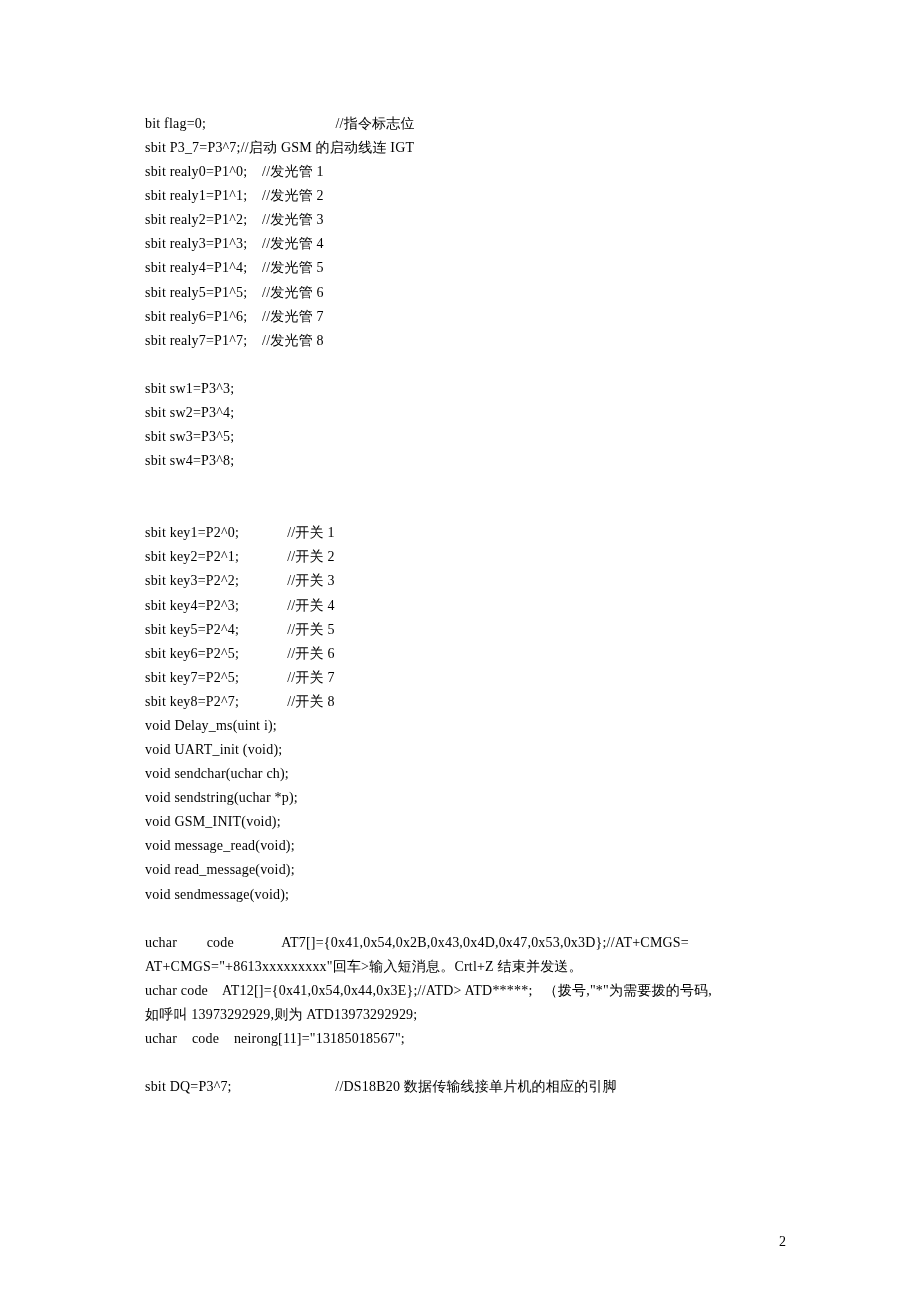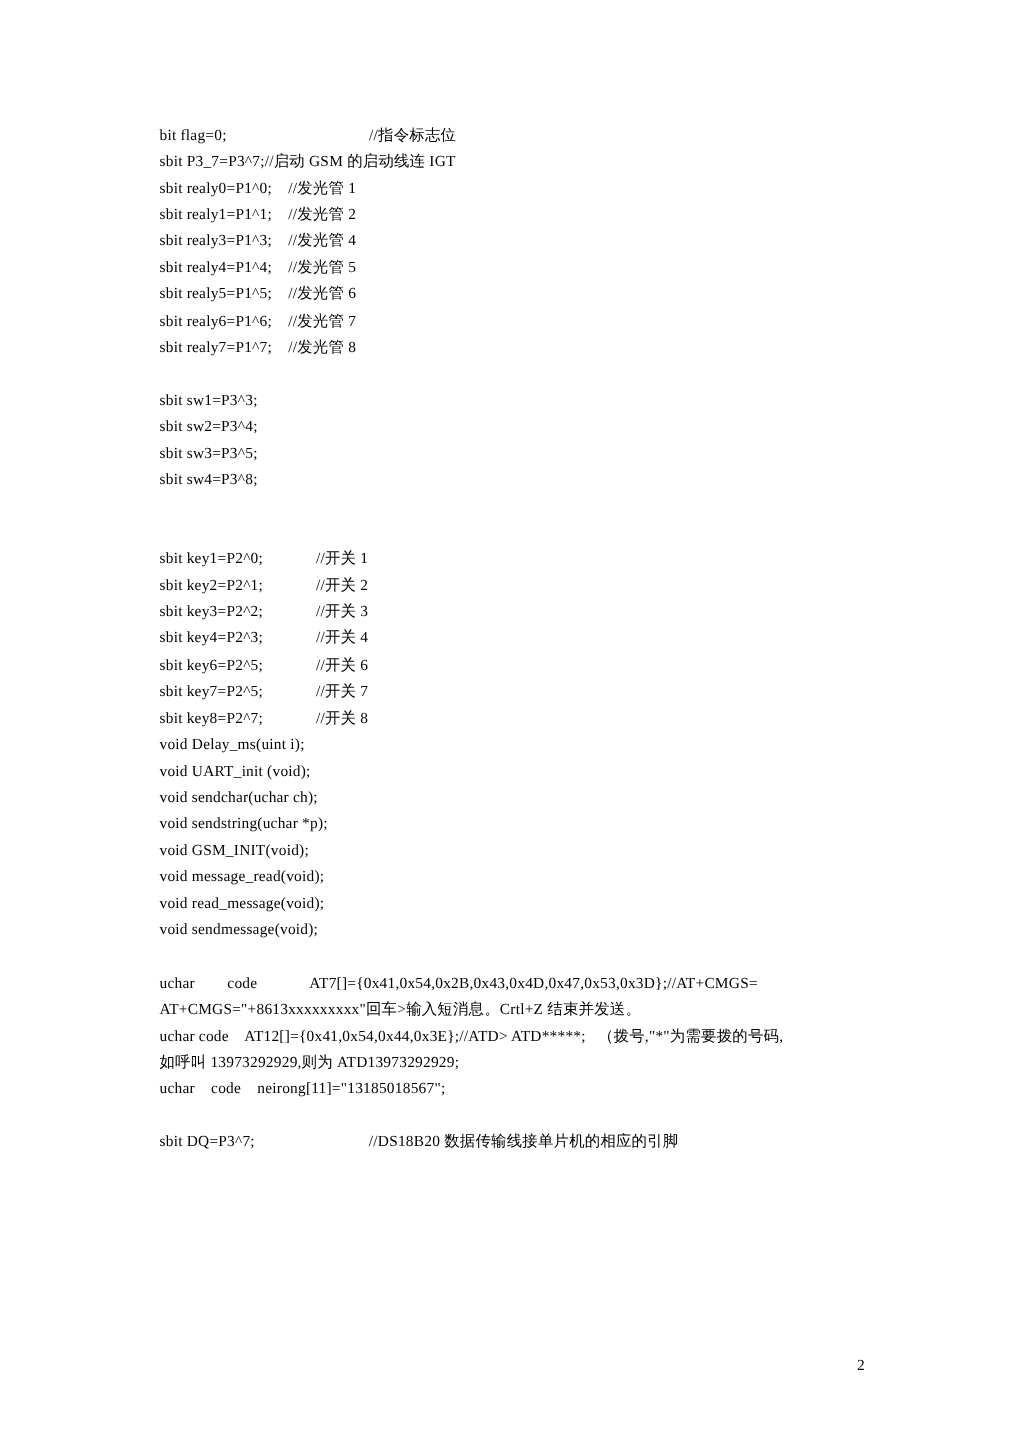--- a/index.html
+++ b/index.html
@@ -32,36 +32,38 @@
 </style>
 </head>
 <body>
 
 <div class="page">
   <div id="code-block">
       <div class="line">bit flag=0;                                   //指令标志位</div>
       <div class="line">sbit P3_7=P3^7;//启动 GSM 的启动线连 IGT</div>
       <div class="line">sbit realy0=P1^0;    //发光管 1</div>
       <div class="line">sbit realy1=P1^1;    //发光管 2</div>
+      <div class="line">sbit realy2=P1^2;    //发光管 3</div>
       <div class="line">sbit realy3=P1^3;    //发光管 4</div>
       <div class="line">sbit realy4=P1^4;    //发光管 5</div>
       <div class="line">sbit realy5=P1^5;    //发光管 6</div>
       <div class="line">sbit realy6=P1^6;    //发光管 7</div>
       <div class="line">sbit realy7=P1^7;    //发光管 8</div>
       <div class="line">&nbsp;</div>
       <div class="line">sbit sw1=P3^3;</div>
       <div class="line">sbit sw2=P3^4;</div>
       <div class="line">sbit sw3=P3^5;</div>
       <div class="line">sbit sw4=P3^8;</div>
       <div class="line">&nbsp;</div>
       <div class="line">&nbsp;</div>
       <div class="line">sbit key1=P2^0;             //开关 1</div>
       <div class="line">sbit key2=P2^1;             //开关 2</div>
       <div class="line">sbit key3=P2^2;             //开关 3</div>
       <div class="line">sbit key4=P2^3;             //开关 4</div>
+      <div class="line">sbit key5=P2^4;             //开关 5</div>
       <div class="line">sbit key6=P2^5;             //开关 6</div>
       <div class="line">sbit key7=P2^5;             //开关 7</div>
       <div class="line">sbit key8=P2^7;             //开关 8</div>
       <div class="line">void Delay_ms(uint i);</div>
       <div class="line">void UART_init (void);</div>
       <div class="line">void sendchar(uchar ch);</div>
       <div class="line">void sendstring(uchar *p);</div>
       <div class="line">void GSM_INIT(void);</div>
       <div class="line">void message_read(void);</div>
       <div class="line">void read_message(void);</div>

